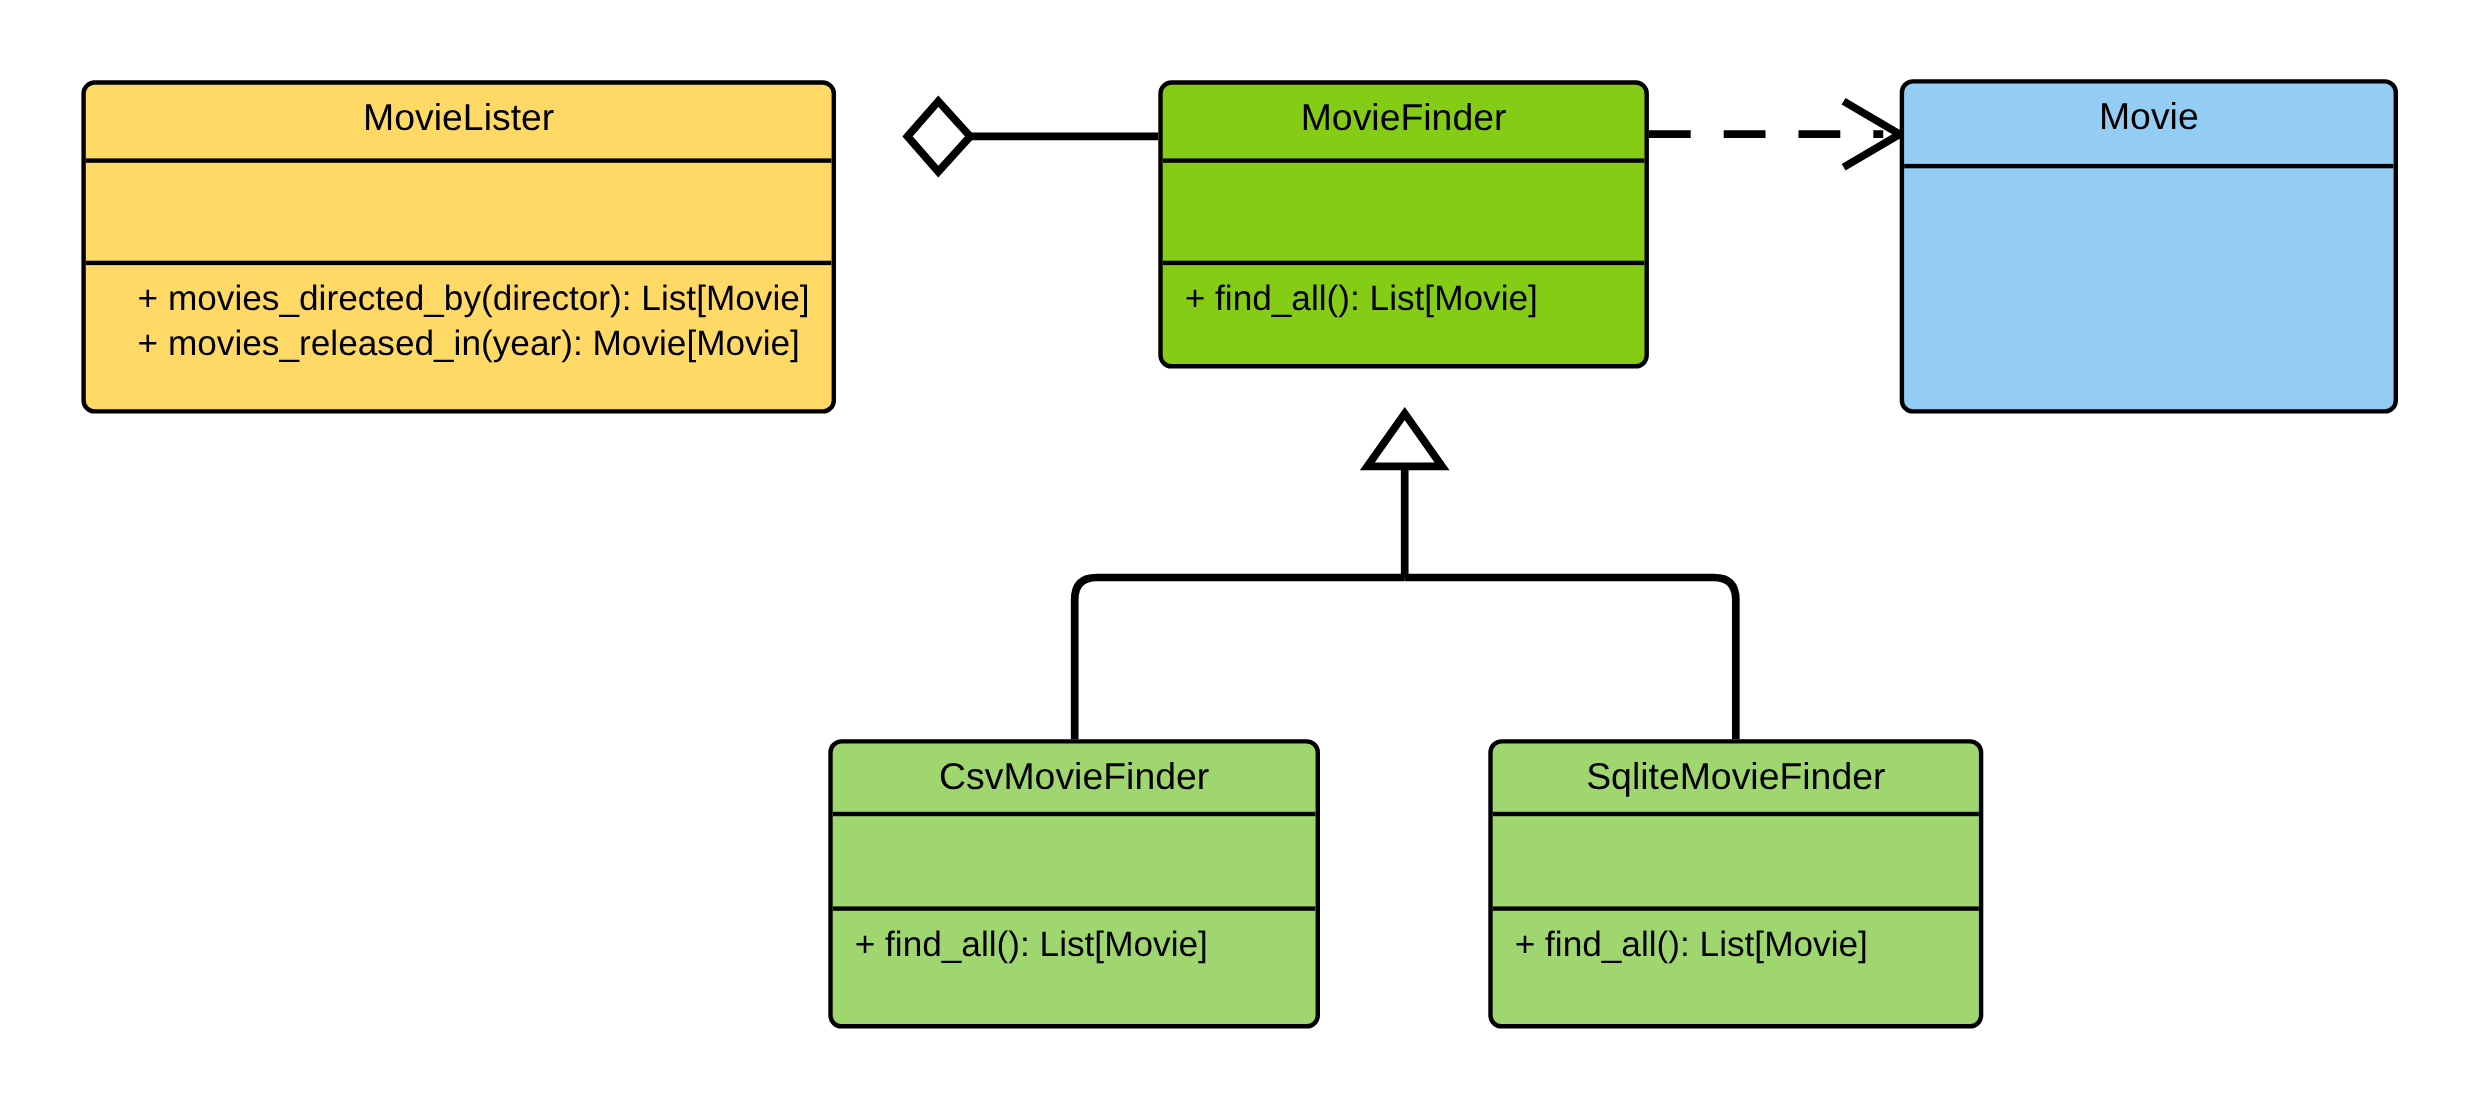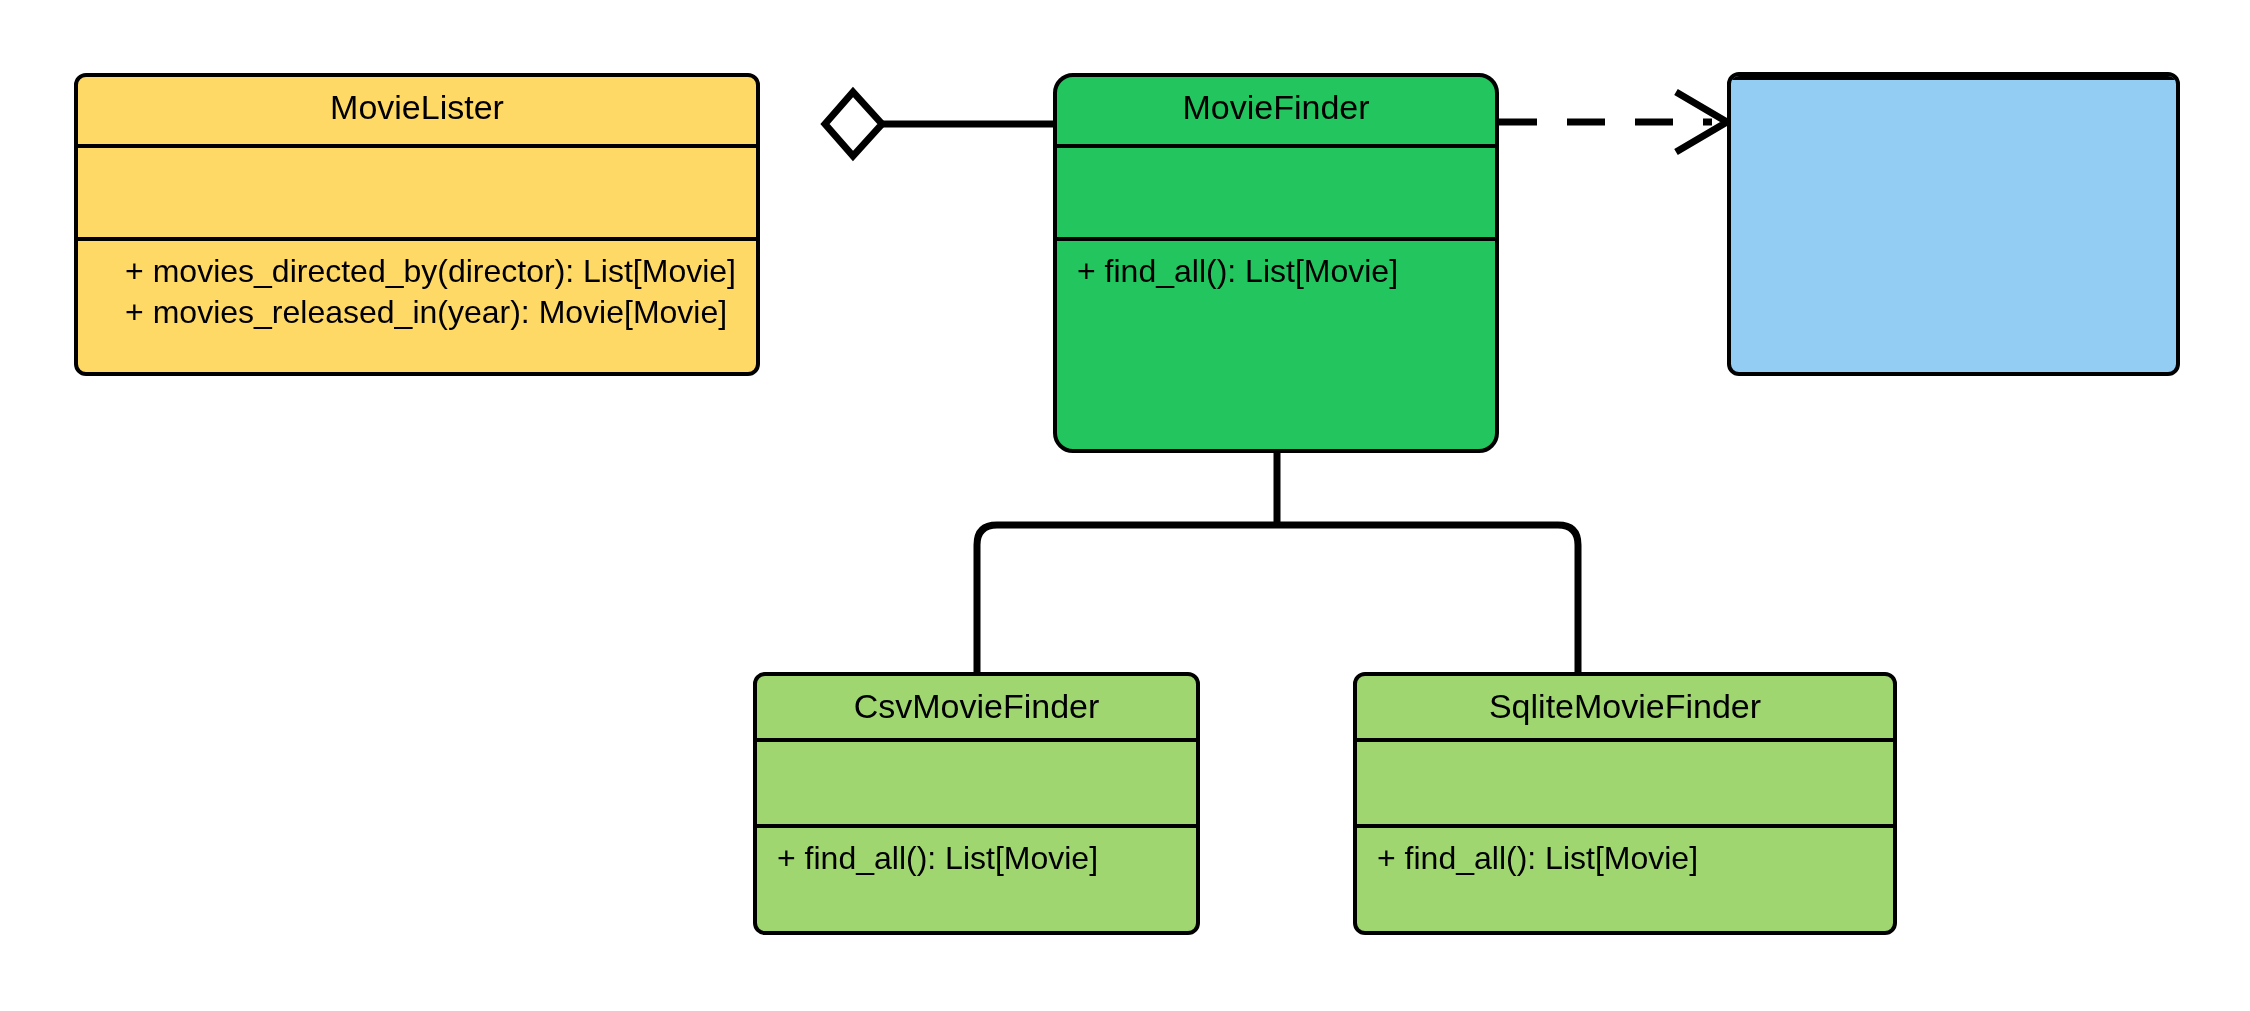--- a/index.html
+++ b/index.html
@@ -62,36 +62,36 @@
   .empty-compartment {
     padding: 0;
   }
 
   
   #node-movie-lister { left: 74px;  top: 73px;  width: 686px; height: 303px; background: #ffd966; }
   #node-movie-lister .c1 { height: 67px; }
   #node-movie-lister .c2 { height: 93px; }
   #node-movie-lister .c3 { flex: 1 1 auto; align-items: flex-end; }
 
-  #node-movie-finder { left: 1053px; top: 73px; width: 446px; height: 380px; background: #22c55e; border-radius: 20px; }
+  #node-movie-finder { left: 1053px; top: 73px; width: 446px; height: 262px; background: #84cc16; }
   #node-movie-finder .c1 { height: 67px; }
   #node-movie-finder .c2 { height: 93px; }
   #node-movie-finder .c3 { flex: 1 1 auto; }
 
   #node-movie { left: 1727px; top: 72px; width: 453px; height: 304px; background: #93cdf4; }
   #node-movie .c1 { height: 73px; }
   #node-movie .c2 { height: 147px; }
   #node-movie .c3 { flex: 1 1 auto; }
 
   #node-csv-movie-finder { left: 753px; top: 672px; width: 447px; height: 263px; background: #a0d66f; }
   #node-csv-movie-finder .c1 { height: 62px; border-radius: 16px; }
   #node-csv-movie-finder .c2 { height: 86px; }
   #node-csv-movie-finder .c3 { flex: 1 1 auto; }
 
-  #node-sqlite-movie-finder { left: 1353px; top: 672px; width: 544px; height: 263px; background: #a0d66f; }
+  #node-sqlite-movie-finder { left: 1353px; top: 672px; width: 450px; height: 263px; background: #a0d66f; }
   #node-sqlite-movie-finder .c1 { height: 62px; }
   #node-sqlite-movie-finder .c2 { height: 86px; }
   #node-sqlite-movie-finder .c3 { flex: 1 1 auto; }
 </style>
 </head>
 <body>
 
 <div id="stage">
 
   <svg id="edge-layer" viewBox="0 0 2250 1011" width="2250" height="1011" xmlns="http://www.w3.org/2000/svg">
@@ -136,20 +136,23 @@
     </div>
     <div class="compartment c2 divided empty-compartment"></div>
     <div class="compartment c3 divided">
       <div class="member-list">
         <div class="member">+ find_all(): List[Movie]</div>
       </div>
     </div>
   </div>
 
   <div class="uml-class" id="node-movie">
+    <div class="compartment c1">
+      <div class="class-name">Movie</div>
+    </div>
     <div class="compartment c3 divided empty-compartment"></div>
   </div>
 
   <div class="uml-class" id="node-csv-movie-finder">
     <div class="compartment c1">
       <div class="class-name">CsvMovieFinder</div>
     </div>
     <div class="compartment c2 divided empty-compartment"></div>
     <div class="compartment c3 divided">
       <div class="member-list">

